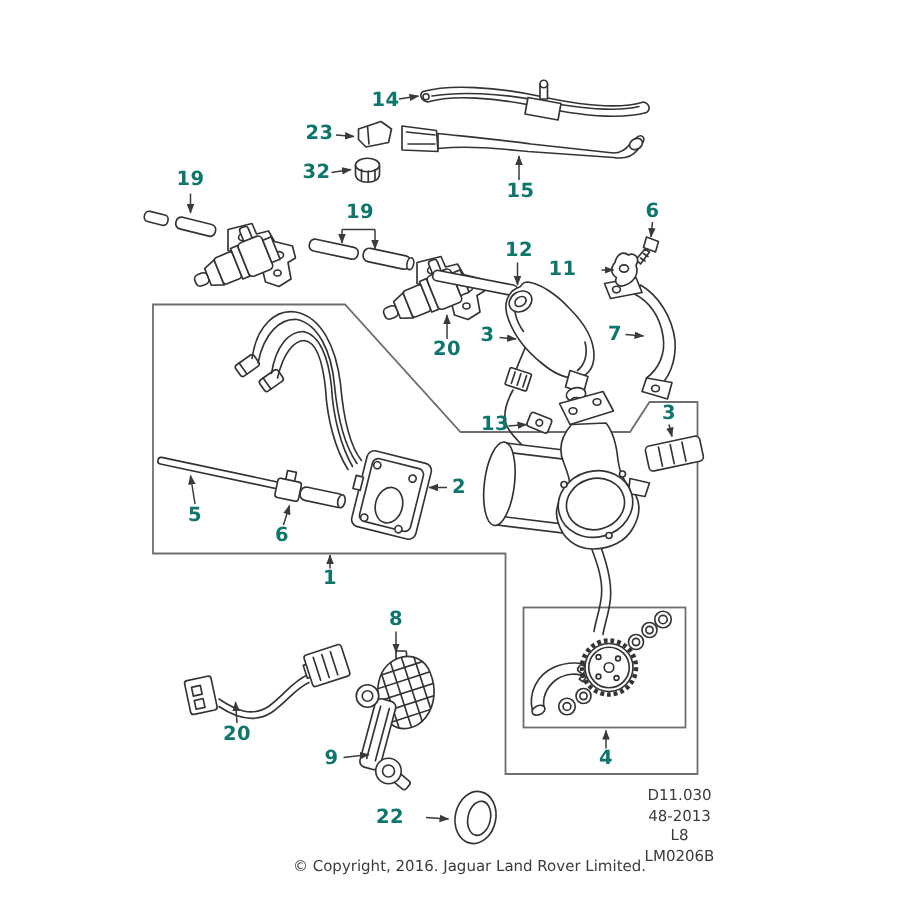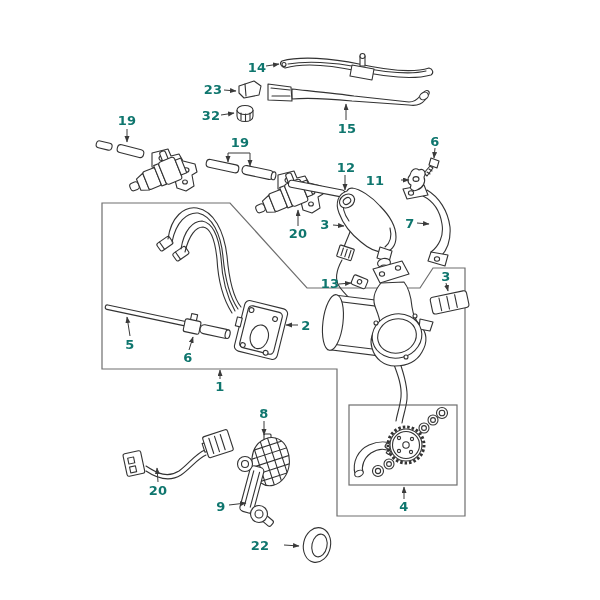--- a/index.html
+++ b/index.html
@@ -332,15 +332,22 @@
 <span class="callout" style="left:347px;top:128px">15</span>
 <span class="callout" style="left:346px;top:167px">12</span>
 <span class="callout" style="left:240px;top:142px">19</span>
 <span class="callout" style="left:127px;top:120px">19</span>
 <span class="callout" style="left:298px;top:233px">20</span>
 <span class="callout" style="left:158px;top:490px">20</span>
 <span class="callout" style="left:211px;top:115px">32</span>
 <span class="callout" style="left:260px;top:545px">22</span>
 <span class="callout" style="left:213px;top:89px">23</span>
 
-
-
+<div class="codes">
+  <div>D11.030</div>
+  <div>48-2013</div>
+  <div>L8</div>
+  <div>LM0206B</div>
 </div>
 
+<div class="copyright">© Copyright, 2016. Jaguar Land Rover Limited.</div>
+
+</div>
+
 </body></html>

